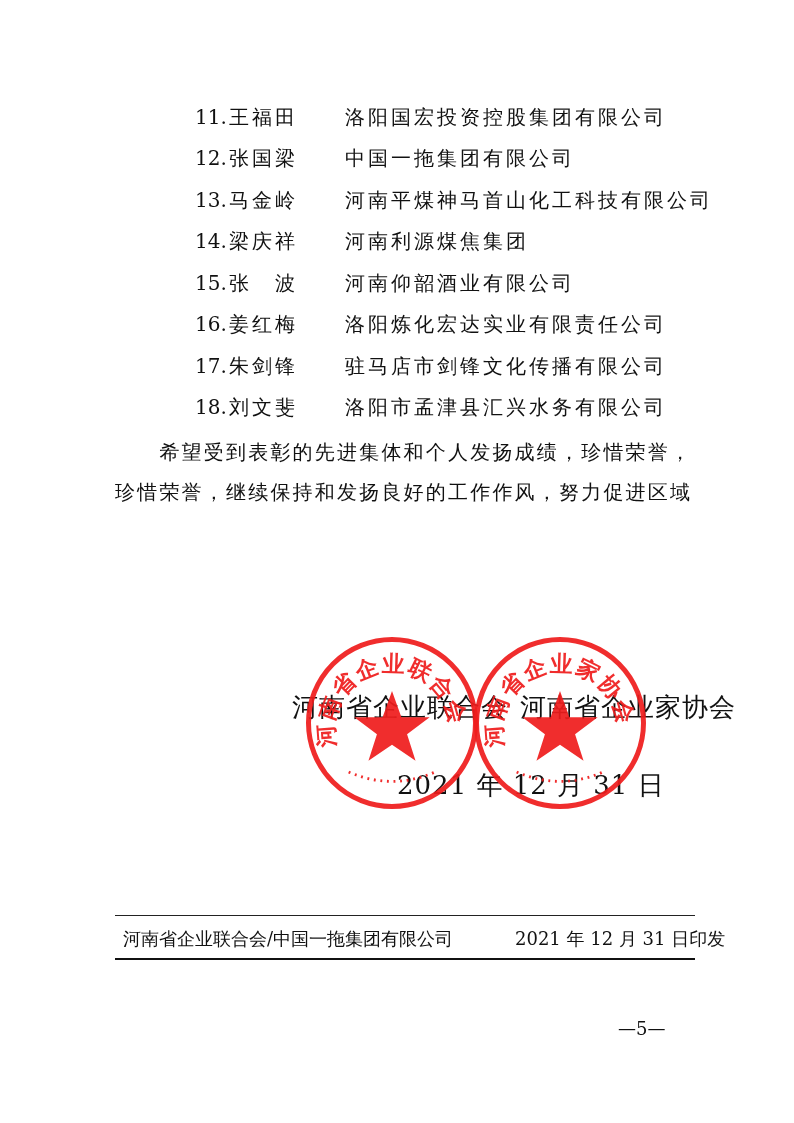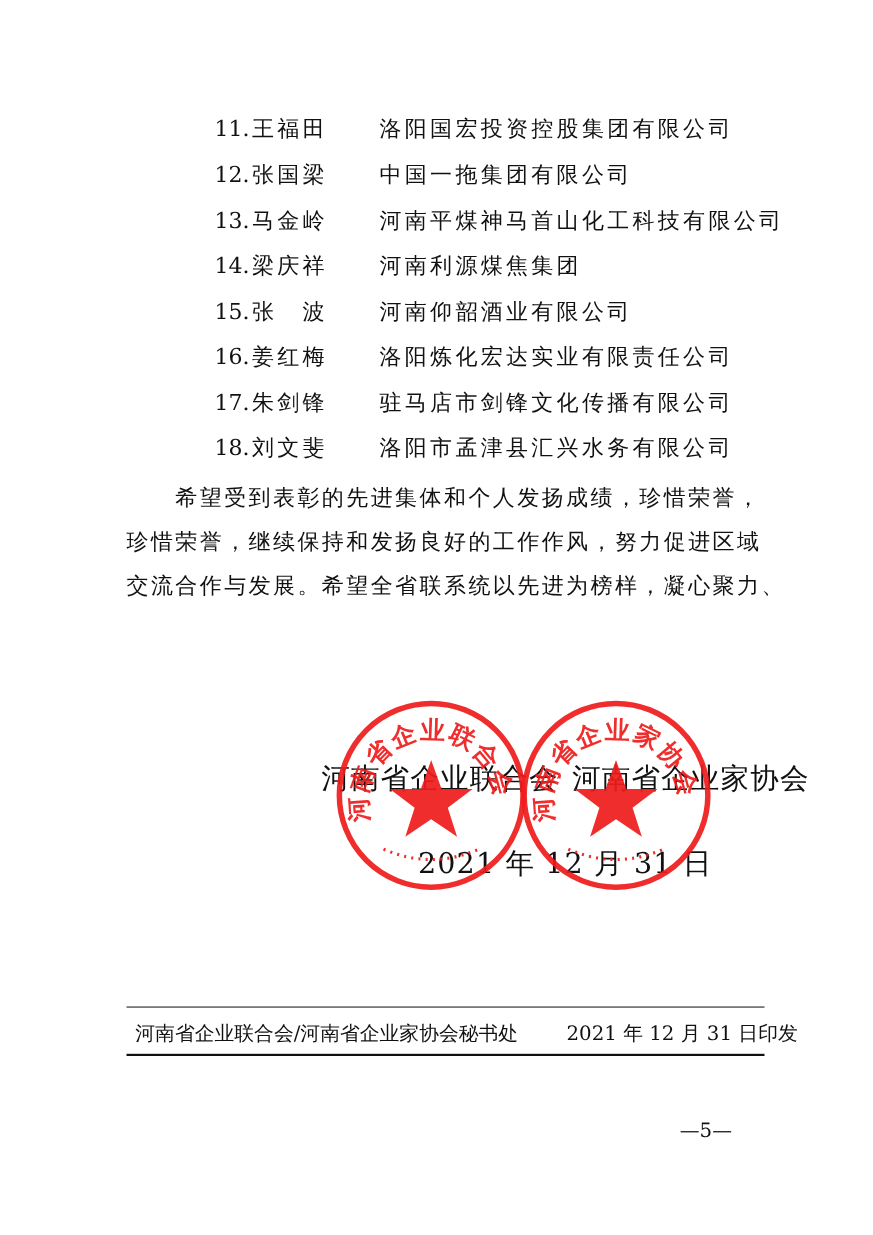--- a/index.html
+++ b/index.html
@@ -59,27 +59,26 @@
     <span class="num">17.</span><span class="name">朱剑锋</span><span class="org">驻马店市剑锋文化传播有限公司</span>
   </div>
   <div class="list-row" style="top:290px">
     <span class="num">18.</span><span class="name">刘文斐</span><span class="org">洛阳市孟津县汇兴水务有限公司</span>
   </div>
 </div>
 
 <div class="para" style="top:432px">
   <div>　　希望受到表彰的先进集体和个人发扬成绩，珍惜荣誉，</div>
   <div>珍惜荣誉，继续保持和发扬良好的工作作风，努力促进区域</div>
-  <div>交流合作与发展。希望全省联系统以先进为榜样，凝心聚力、</div>
 </div>
 
 <div class="sign-line" style="left:292px; top:690px">
   <span>河南省企业联合会</span><span style="display:inline-block;width:12px"></span><span>河南省企业家协会</span>
 </div>
-<div class="sign-line" style="left:380px; top:768px">2021 年 12 月 31 日</div>
+<div class="sign-line" style="left:397px; top:768px">2021 年 12 月 31 日</div>
 
 <div class="stamp" style="left:306px; top:637px">
   <svg viewBox="0 0 172 172">
     <defs>
         <path id="arc1" d="M 30 120 A 62 62 0 1 1 142 120"></path>
       </defs>
     <text font-size="24" font-weight="bold" fill="#ef1c1c" font-family="DejaVu Sans, sans-serif" letter-spacing="2">
       <textPath href="#arc1" startOffset="4%">河南省企业联合会</textPath>
     </text>
     <polygon fill="#ef1c1c" points="86,52 96,80 126,80 102,98 111,126 86,109 61,126 70,98 46,80 76,80"></polygon>
@@ -94,17 +93,17 @@
       </defs>
     <text font-size="24" font-weight="bold" fill="#ef1c1c" font-family="DejaVu Sans, sans-serif" letter-spacing="2">
       <textPath href="#arc2" startOffset="4%">河南省企业家协会</textPath>
     </text>
     <polygon fill="#ef1c1c" points="86,52 96,80 126,80 102,98 111,126 86,109 61,126 70,98 46,80 76,80"></polygon>
     <path d="M 40 138 Q 86 158 132 138" stroke="#ef1c1c" stroke-width="3" stroke-dasharray="2 5" fill="none"></path>
   </svg>
 </div>
 
 <div class="rule" style="top:915px; height:1px"></div>
-<div class="footer-text" style="left:123px">河南省企业联合会/河南省企业家协会秘书处</div>
+<div class="footer-text" style="left:123px">河南省企业联合会/中国一拖集团有限公司</div>
 <div class="footer-text" style="left:515px">2021 年 12 月 31 日印发</div>
 <div class="rule" style="top:958px; height:2px; background:#111"></div>
 
 <div class="pagenum">—5—</div>
 
 </body></html>

